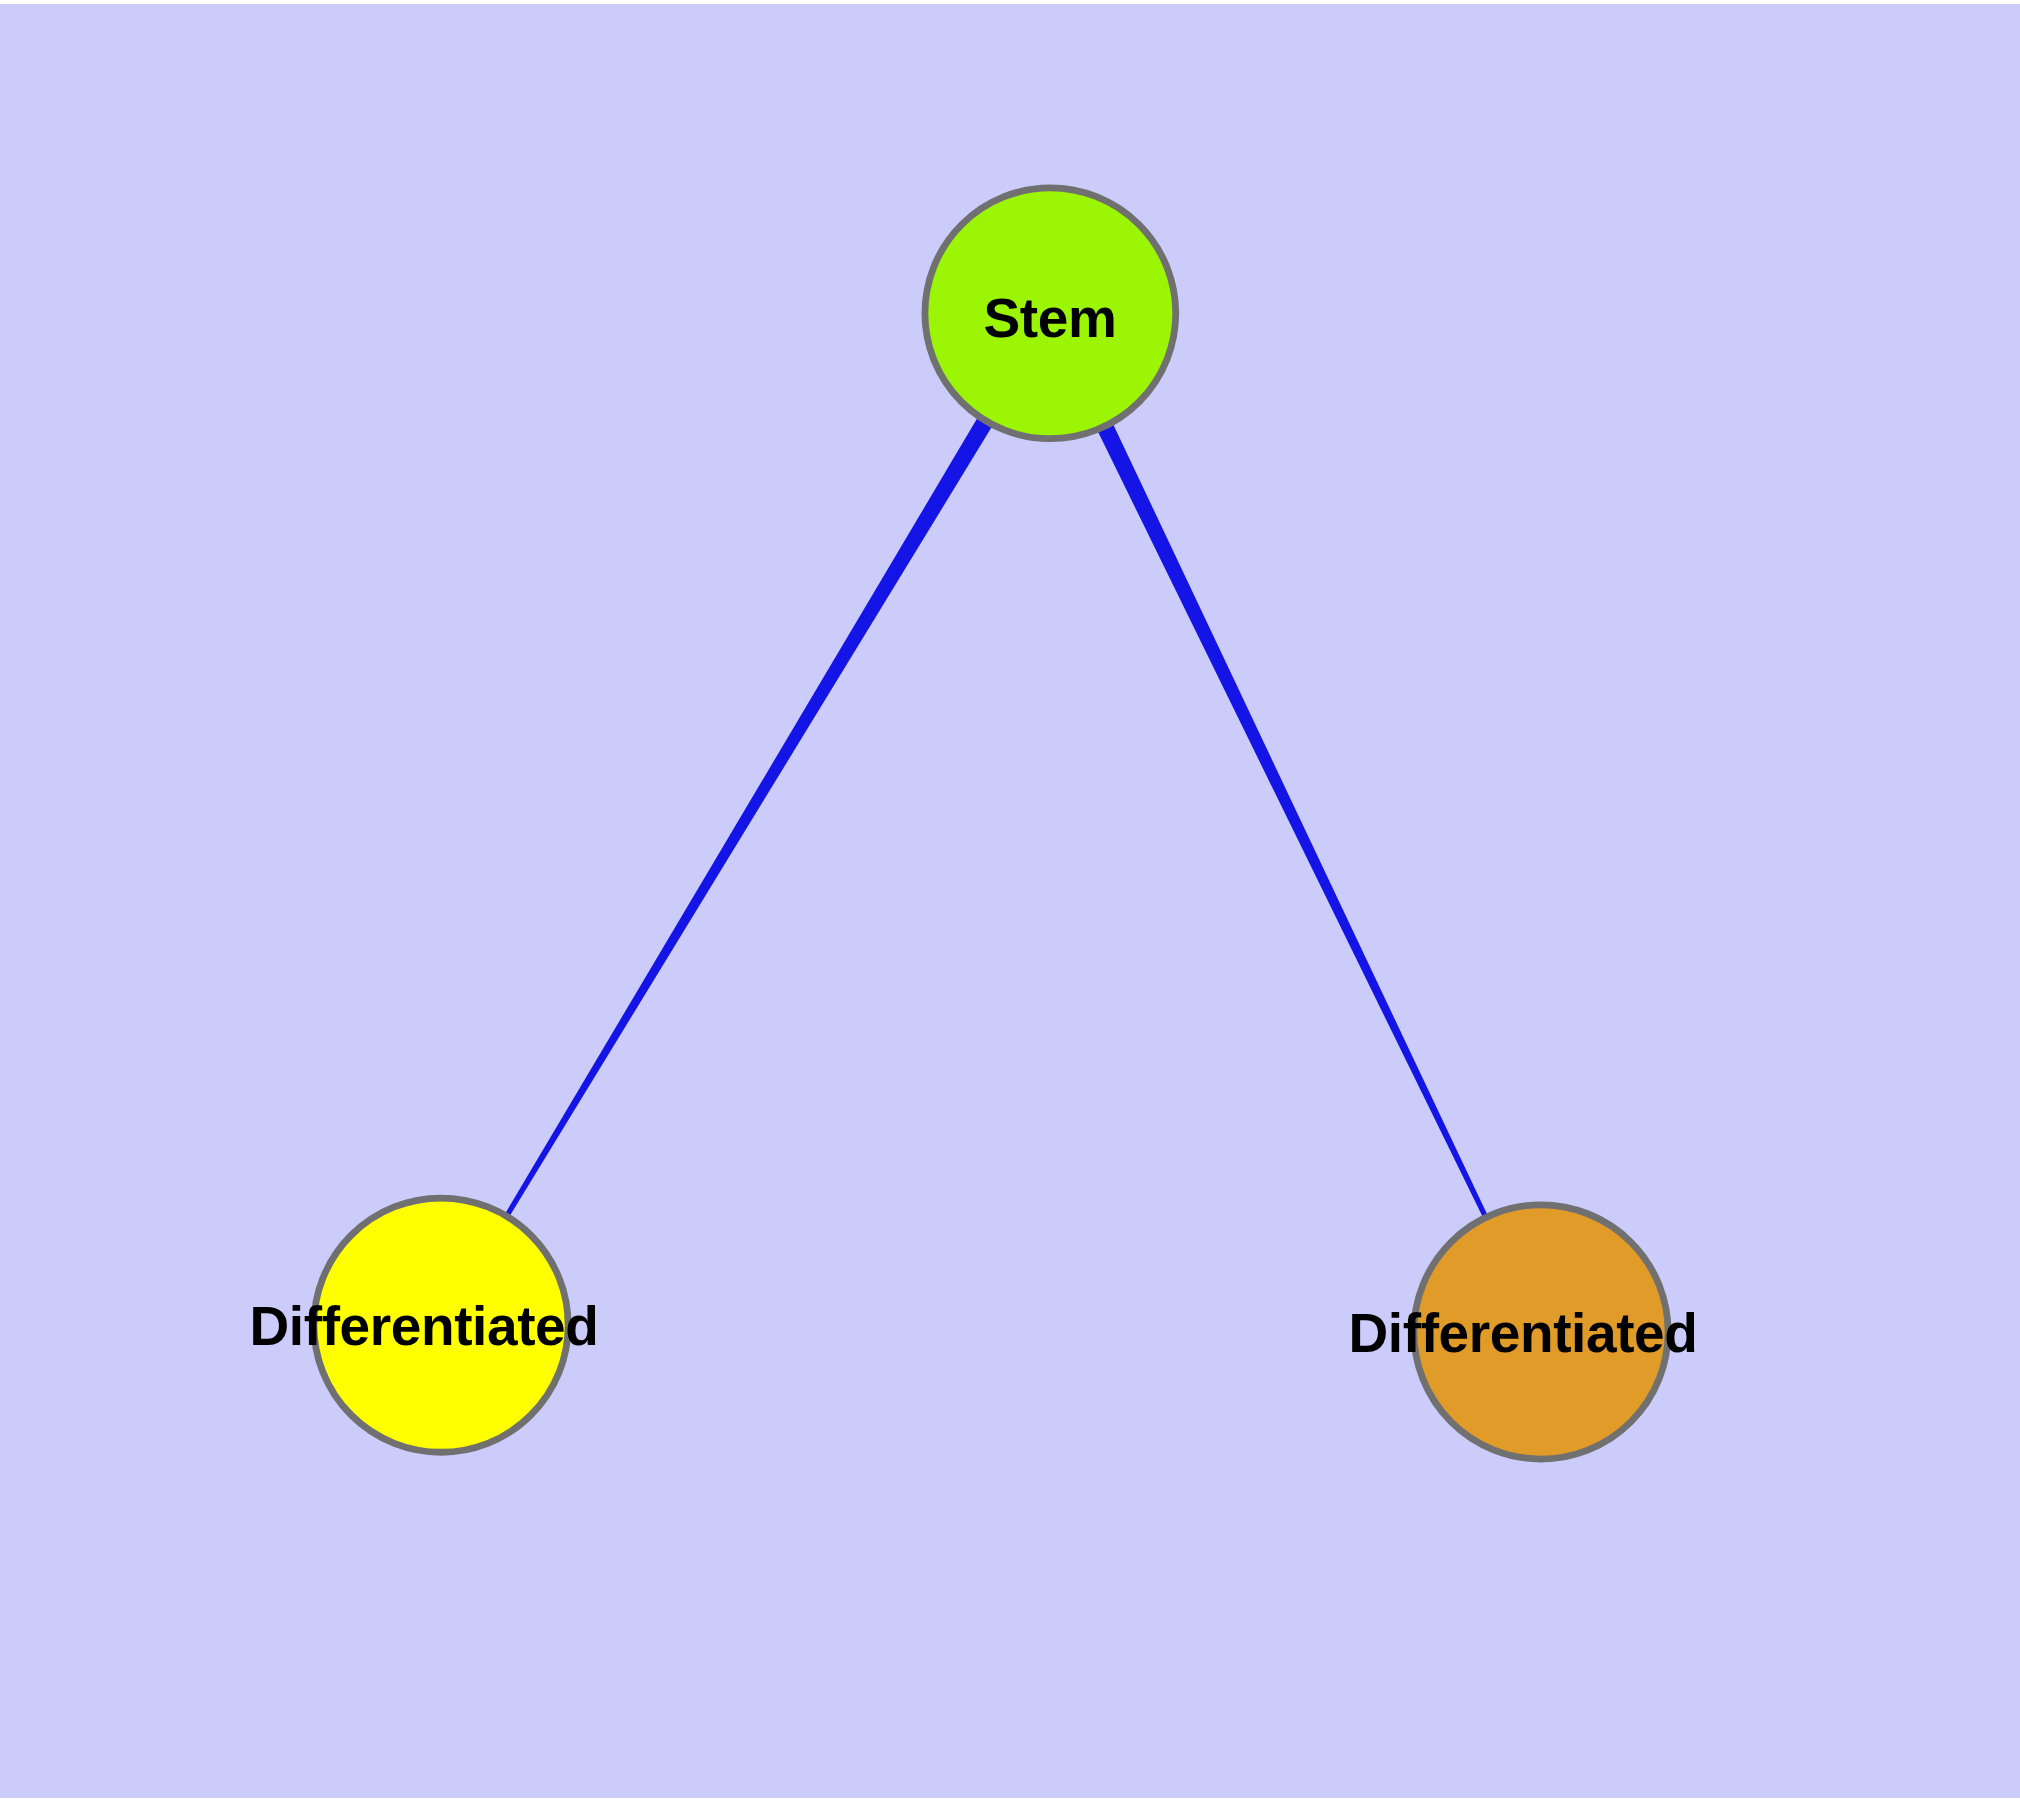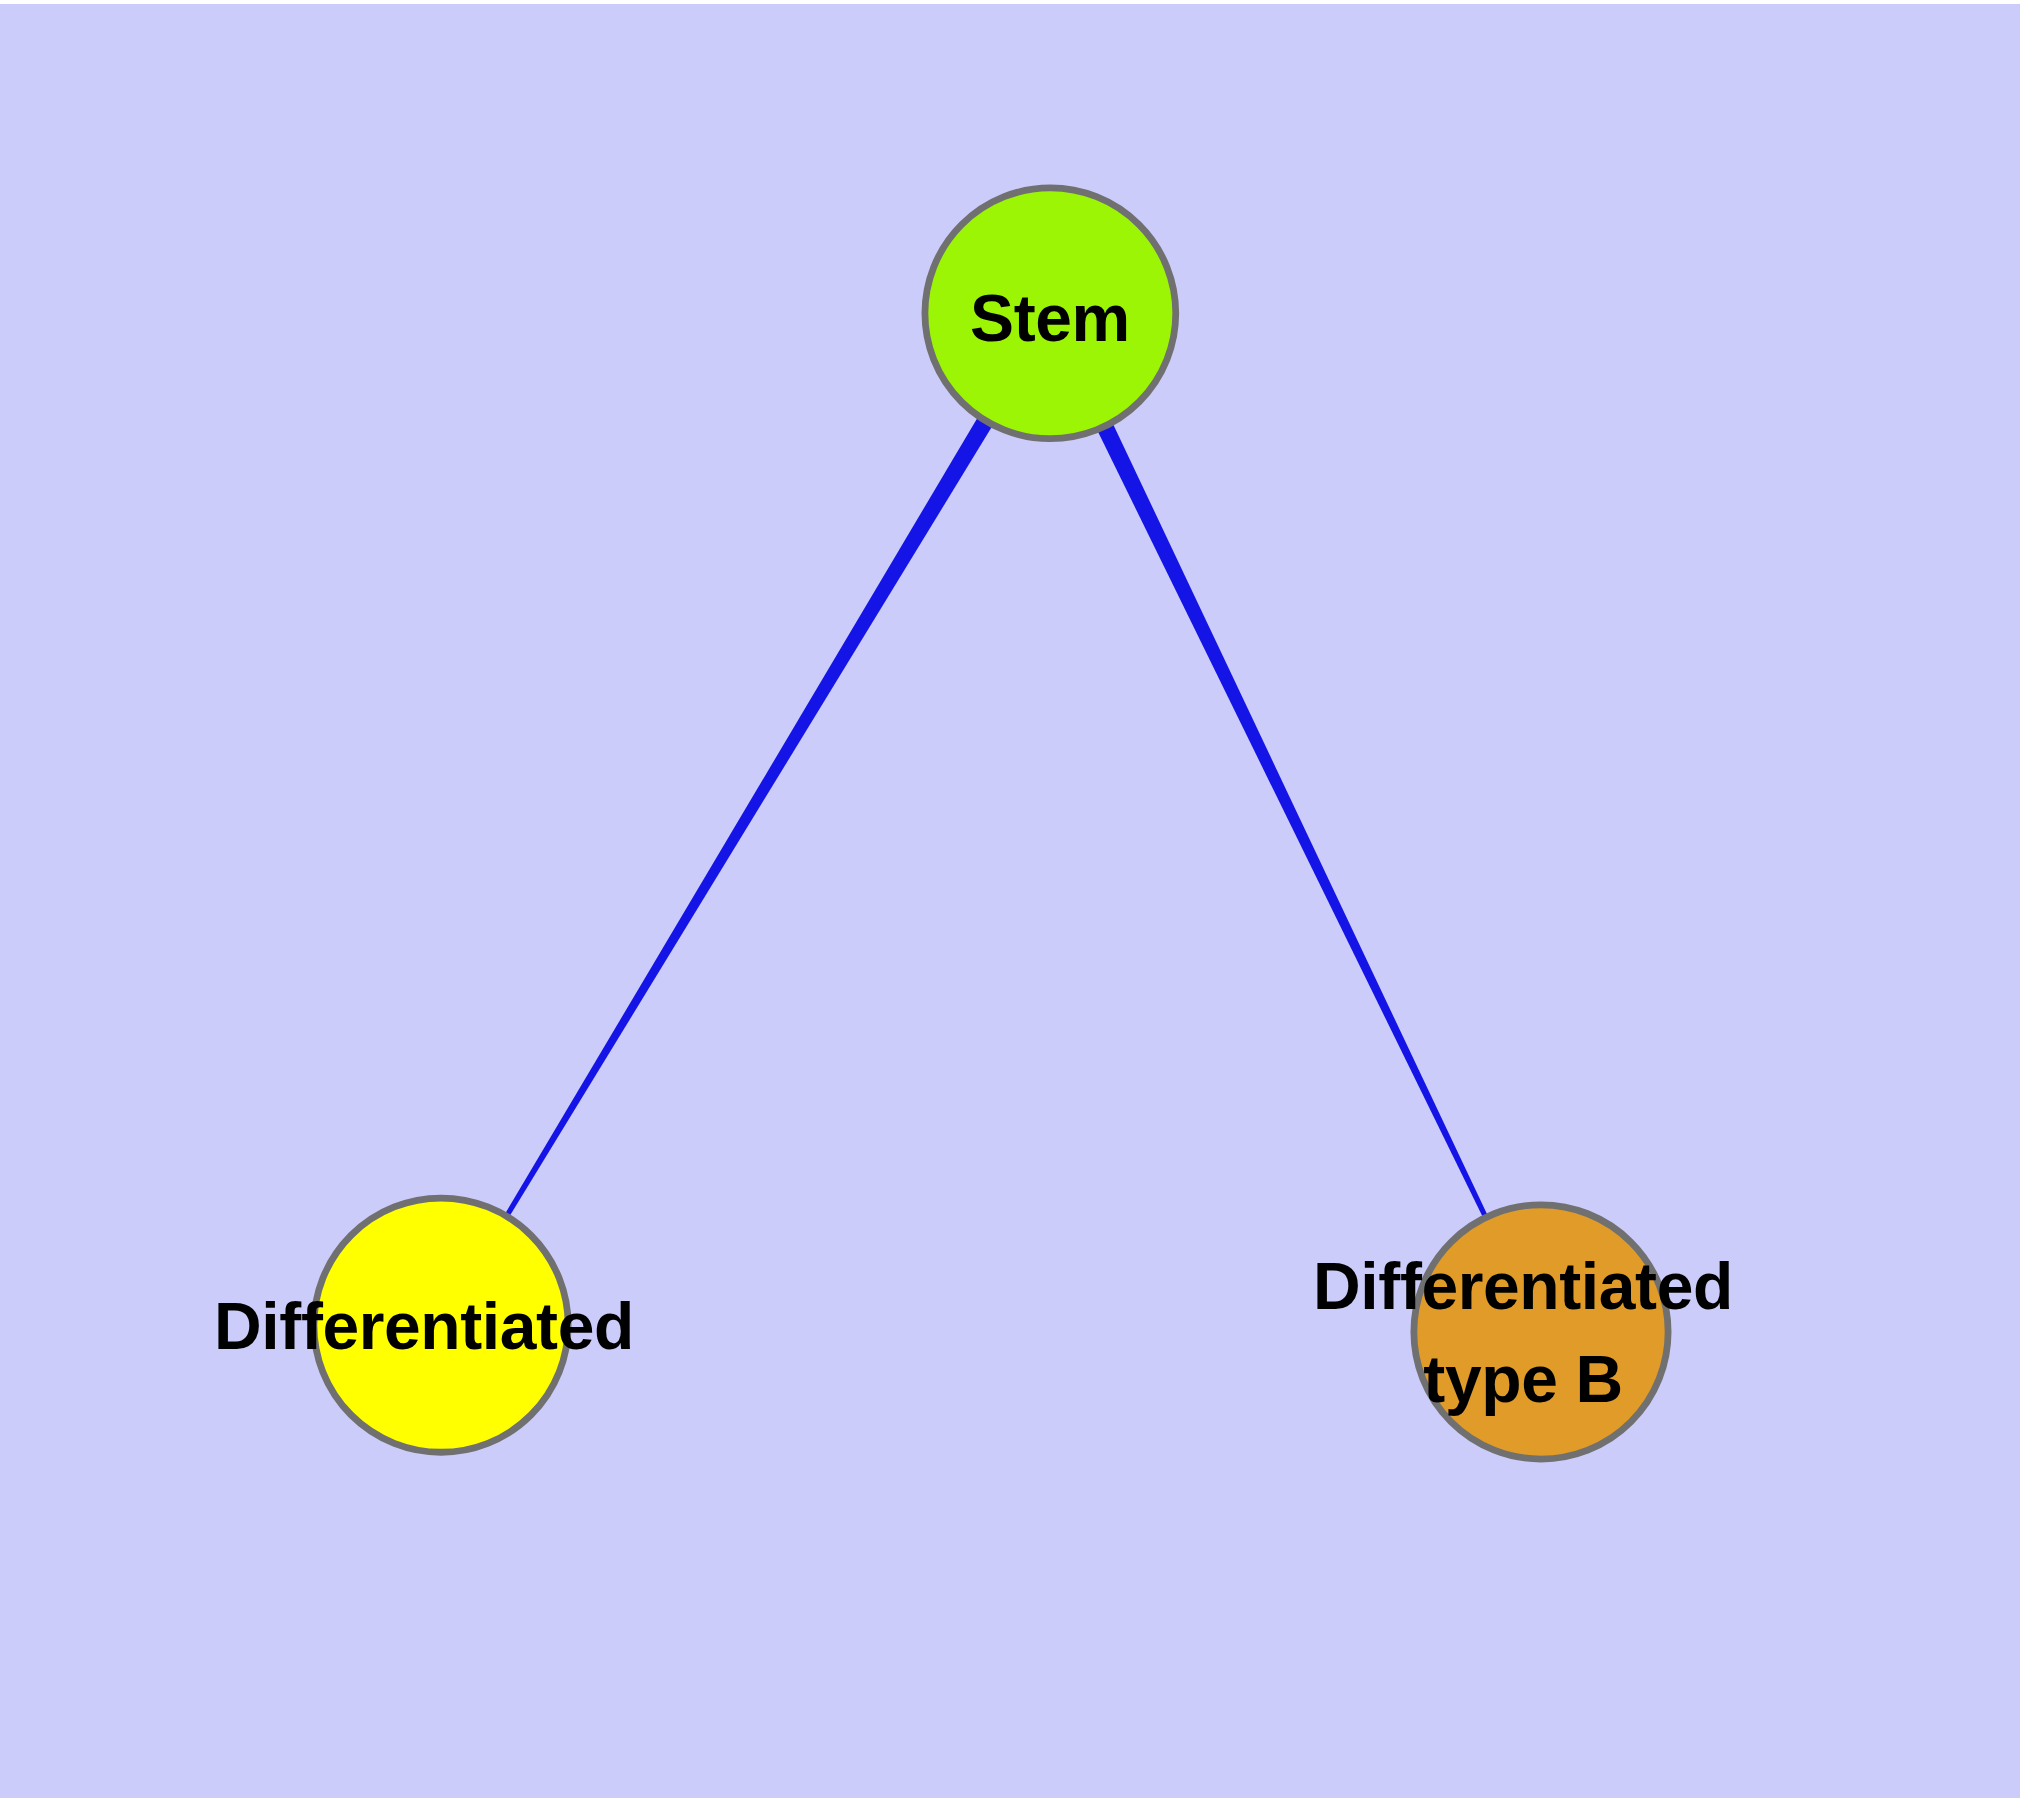--- a/index.html
+++ b/index.html
@@ -33,21 +33,21 @@
     top: 0;
     width: 2021px;
     height: 1794px;
     display: block;
   }
   .node-label {
     position: absolute;
     color: #000000;
     font-family: "Liberation Sans", sans-serif;
     font-weight: bold;
-    font-size: 66px;
+    font-size: 55px;
     line-height: 93px;
     text-align: center;
     white-space: pre;
     pointer-events: none;
     letter-spacing: -0.4px;
   }
   #label-stem {
     left: 1050px;
     top: 314px;
     transform: translate(-50%, -50%);
@@ -80,17 +80,17 @@
         <circle id="node-stem-shape" cx="1239" cy="365" r="148" fill="#9bf505" stroke="#707070" stroke-width="8"></circle>
         <circle id="node-diff-a-shape" cx="520" cy="1559" r="150" fill="#ffff00" stroke="#707070" stroke-width="8"></circle>
         <circle id="node-diff-b-shape" cx="1818" cy="1567" r="150" fill="#e09b28" stroke="#707070" stroke-width="8"></circle>
       </g>
     </svg>
 
     <div class="node-label" id="label-stem"><span>Stem</span></div>
 
     <div class="node-label" id="label-diff-a"><span>Differentiated</span><br></div>
 
-    <div class="node-label" id="label-diff-b"><span>Differentiated</span><br><span>type B</span></div>
+    <div class="node-label" id="label-diff-b"><span>Differentiated</span><br></div>
 
   </div>
 </div>
 
 
 </body></html>

